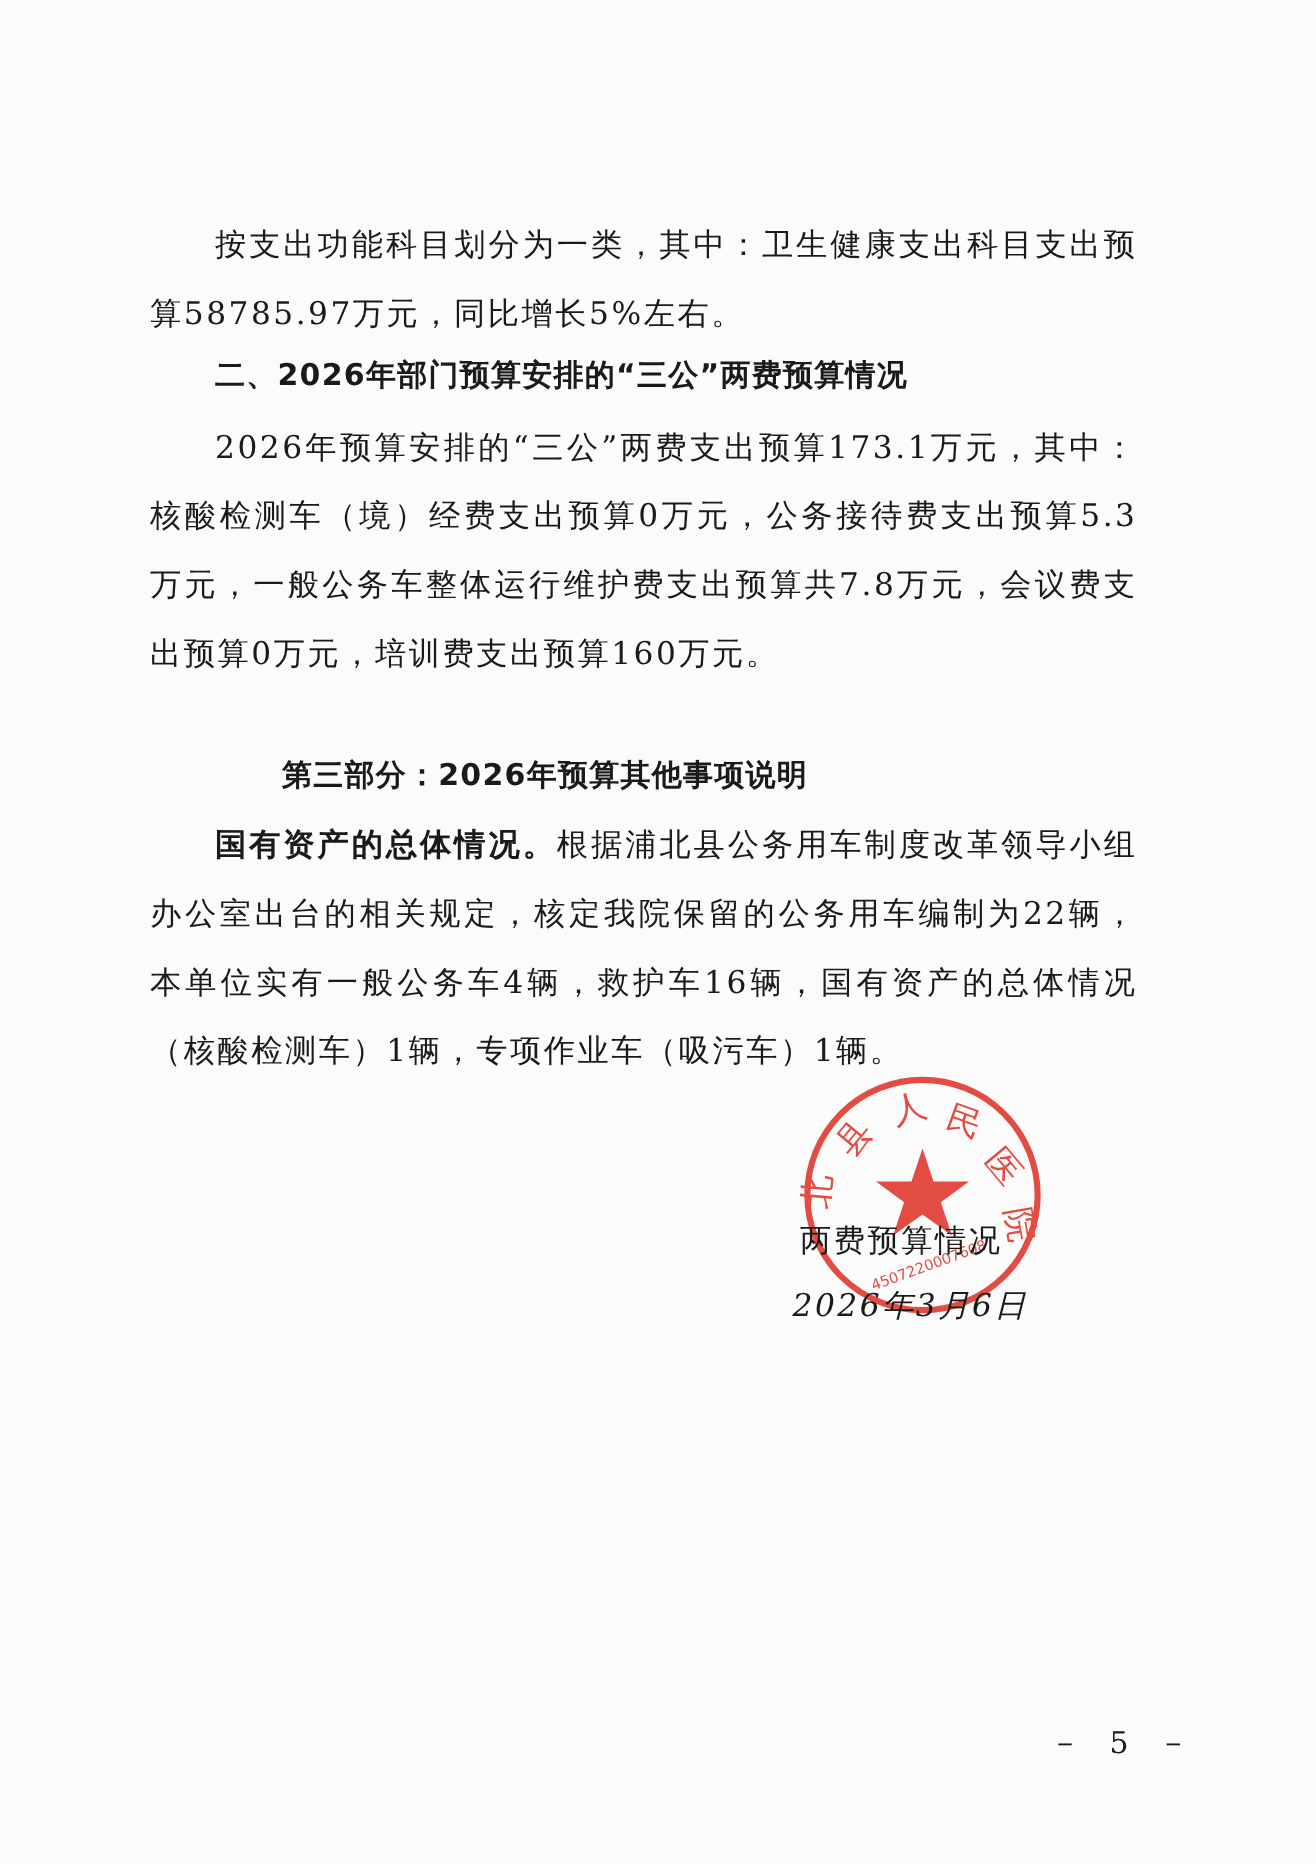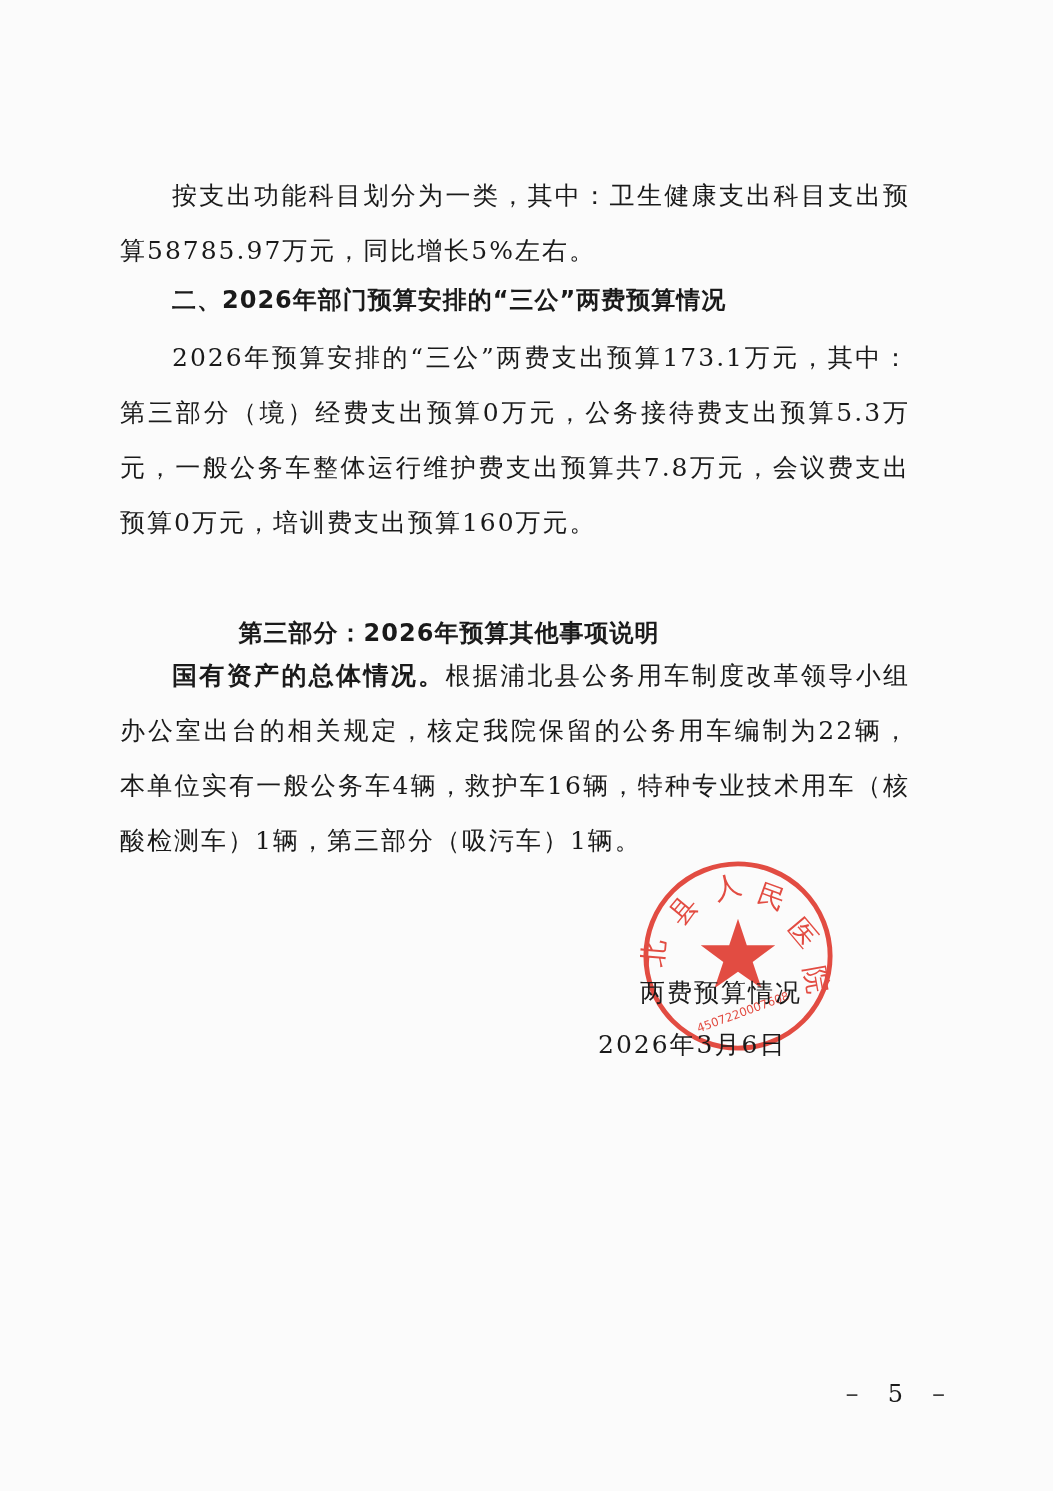--- a/index.html
+++ b/index.html
@@ -33,21 +33,21 @@
     text-align: right;
   }
   .center-heading {
     position: absolute;
     left: 0; width: 872px;
     text-align: center;
     font-family: "DejaVu Sans", "Liberation Sans", sans-serif;
     font-size: 24px;
     font-weight: bold;
     letter-spacing: 1px;
-    margin: 13px;
+    margin: 0;
   }
   .bold-lead { font-family: "DejaVu Sans", "Liberation Sans", sans-serif; font-weight: bold; margin-top: 28px; }
   .signature {
     position: absolute;
     left: 640px;
     font-size: 25px;
     letter-spacing: 2px;
     z-index: 2;
   }
   .seal {
@@ -66,35 +66,35 @@
 </style>
 </head>
 <body>
 
 <div class="page">
 
   <p class="para indent" style="top:168px;">按支出功能科目划分为一类，其中：卫生健康支出科目支出预算58785.97万元，同比增长5%左右。</p>
 
   <h2 class="heading" style="left:172px; top:284px;">二、2026年部门预算安排的“三公”两费预算情况</h2>
 
-  <p class="para indent" style="top:330px;">2026年预算安排的“三公”两费支出预算173.1万元，其中：第三部分（境）经费支出预算0万元，公务接待费支出预算5.3万元，一般公务车整体运行维护费支出预算共7.8万元，会议费支出预算0万元，培训费支出预算160万元。</p>
+  <p class="para indent" style="top:330px;">2026年预算安排的“三公”两费支出预算173.1万元，其中：核酸检测车（境）经费支出预算0万元，公务接待费支出预算5.3万元，一般公务车整体运行维护费支出预算共7.8万元，会议费支出预算0万元，培训费支出预算160万元。</p>
 
   <h2 class="center-heading" style="top:604px;">第三部分：2026年预算其他事项说明</h2>
 
-  <p class="para indent" style="top:648px;"><span class="bold-lead">国有资产的总体情况。</span><span>根据浦北县公务用车制度改革领导小组办公室出台的相关规定，核定我院保留的公务用车编制为22辆，本单位实有一般公务车4辆，救护车16辆，特种专业技术用车（核酸检测车）1辆，第三部分（吸污车）1辆。</span></p>
+  <p class="para indent" style="top:648px;"><span class="bold-lead">国有资产的总体情况。</span><span>根据浦北县公务用车制度改革领导小组办公室出台的相关规定，核定我院保留的公务用车编制为22辆，本单位实有一般公务车4辆，救护车16辆，国有资产的总体情况（核酸检测车）1辆，专项作业车（吸污车）1辆。</span></p>
 
   <svg class="seal" viewBox="0 0 200 200">
     <circle cx="100" cy="100" r="94" fill="none" stroke="#e03a2f" stroke-width="5"></circle>
     <polygon points="100,62 109,89 138,89 115,106 124,133 100,116 76,133 85,106 62,89 91,89" fill="#e03a2f"></polygon>
     <text x="42" y="70" font-size="28" fill="#e03a2f" font-family="DejaVu Sans, sans-serif" transform="rotate(-50 42 70)">县</text>
     <text x="78" y="42" font-size="28" fill="#e03a2f" font-family="DejaVu Sans, sans-serif" transform="rotate(-15 78 42)">人</text>
     <text x="118" y="44" font-size="28" fill="#e03a2f" font-family="DejaVu Sans, sans-serif" transform="rotate(20 118 44)">民</text>
     <text x="150" y="72" font-size="28" fill="#e03a2f" font-family="DejaVu Sans, sans-serif" transform="rotate(50 150 72)">医</text>
     <text x="168" y="112" font-size="28" fill="#e03a2f" font-family="DejaVu Sans, sans-serif" transform="rotate(80 168 112)">院</text>
     <text x="22" y="112" font-size="28" fill="#e03a2f" font-family="DejaVu Sans, sans-serif" transform="rotate(-85 22 112)">北</text>
     <text x="60" y="178" font-size="12" fill="#e03a2f" font-family="DejaVu Sans, sans-serif" transform="rotate(-20 60 178)">4507220007608</text>
   </svg>
 
   <div class="signature" style="top:976px;">两费预算情况</div>
-  <div class="signature" style="left:598px; top:1028px;">2026年3月6日</div>
+  <div class="signature" style="left:634px; top:1028px;font-style:italic;">2026年3月6日</div>
 
   <div class="page-number">－ 5 －</div>
 </div>
 
 </body></html>

